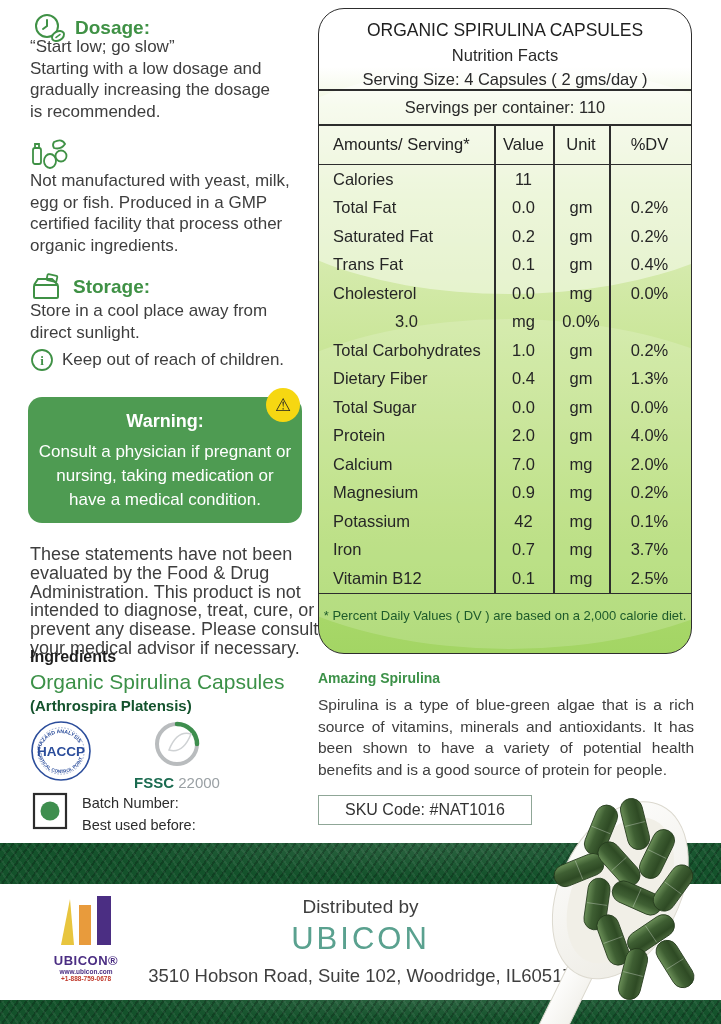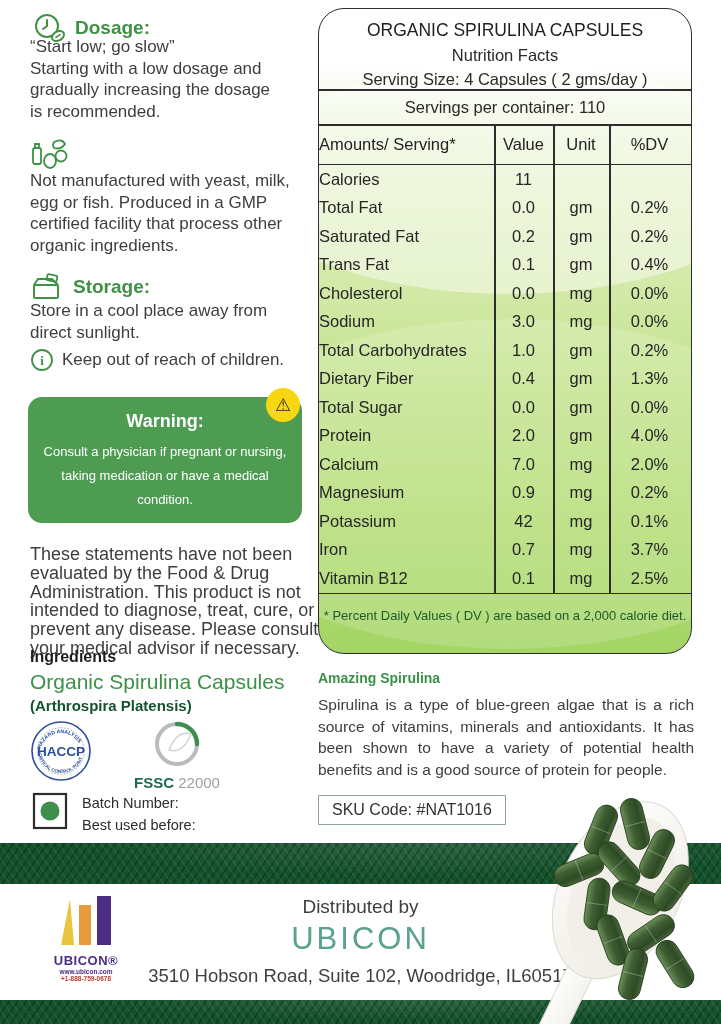--- a/index.html
+++ b/index.html
@@ -9,21 +9,21 @@
   
   .abs{position:absolute;}
   .sec-head{display:flex;align-items:center;gap:9px;}
   .sec-title{color:#3F9145;font-size:19px;font-weight:bold;}
   .body-text{font-size:17px;line-height:21.5px;color:#3e3e3e;}
   .small-text{font-size:18px;line-height:18.8px;color:#3e3e3e;}
 
   .warning-box{position:absolute;left:28px;top:397px;width:274px;height:126px;
                background:#4E9B52;border-radius:14px;color:#fff;text-align:center;}
   .warning-title{font-size:18px;font-weight:bold;margin-top:14px;}
-  .warning-text{font-size:13px;line-height:24px;margin-top:8px;padding:0 8px;}
+  .warning-text{font-size:17px;line-height:24px;margin-top:8px;padding:0 8px;}
   .warn-badge{position:absolute;right:2px;top:-9px;width:34px;height:34px;border-radius:50%;
               background:#F6D712;display:flex;align-items:center;justify-content:center;
               font-size:18px;color:#222;line-height:1;}
 
   .ingredients-h{font-size:16px;font-weight:bold;color:#1d1d1d;}
   .product-name{font-size:21px;color:#3C9148;}
   .species-name{font-size:15px;font-weight:bold;color:#14532d;}
 
   .fssc-text{font-size:15px;margin-top:2px;}
   .fssc-text b{color:#1B6B50;}
@@ -44,30 +44,30 @@
   .p-title{text-align:center;font-size:17.5px;color:#1f1f1f;margin-top:11px;}
   .p-sub{text-align:center;font-size:16.5px;color:#2a2a2a;margin-top:5px;}
   .p-hr{position:absolute;left:0;right:0;height:1.6px;background:#2d2d2d;}
   .p-servings{position:absolute;left:0;right:0;top:81px;height:34px;display:flex;
               align-items:center;justify-content:center;font-size:16.5px;color:#2a2a2a;}
   .table-wrap{position:absolute;left:0;right:0;top:116px;height:468px;}
   .nt-header{display:grid;grid-template-columns:175px 59px 56px 81px;height:39px;
              align-items:center;border-bottom:1.6px solid #2d2d2d;font-size:16.5px;color:#232323;}
   .nt-row{display:grid;grid-template-columns:175px 59px 56px 81px;height:28.5px;
           align-items:center;font-size:16.5px;color:#262626;}
-  .c0{padding-left:0;}
+  .c0{padding-left:14px;}
   .c1,.c2,.c3{text-align:center;}
   .vline{position:absolute;top:0;bottom:0;width:1.6px;background:#2d2d2d;}
   .footnote-area{position:absolute;left:0;right:0;top:584px;bottom:0;border-top:1.6px solid #2d2d2d;}
   .footnote{font-size:13px;color:#1D5A2B;text-align:center;margin-top:14px;}
 
   
   .amazing-title{font-size:14px;font-weight:bold;color:#3C9148;}
   .amazing-text{font-size:15.5px;line-height:21.5px;color:#3e3e3e;text-align:justify;}
-  .sku-box{display:inline-block;border:1.2px solid #8fa697;padding:5px 13px;font-size:16px;color:#333;background:#fff;}
+  .sku-box{display:inline-block;border:1.2px solid #8fa697;padding:5px 26px;font-size:16px;color:#333;background:#fff;}
 
   
   .leaf-band{position:absolute;left:0;width:721px;background-color:#14522B;
     background-image:repeating-linear-gradient(55deg,rgba(255,255,255,0.06) 0 2px,transparent 2px 7px),
                      repeating-linear-gradient(-55deg,rgba(0,0,0,0.22) 0 2px,transparent 2px 7px),
                      radial-gradient(ellipse at 60% 0%,rgba(255,255,255,0.10),transparent 60%);}
   .band-top{top:843px;height:41px;}
   .band-bottom{top:1000px;height:24px;}
   .footer-strip{position:absolute;left:0;top:884px;width:642px;height:116px;background:#fff;}
   .distributed{width:721px;text-align:center;font-size:19px;color:#3f3f3f;margin-top:12px;}
@@ -222,21 +222,20 @@
               <div class="c2">gm</div>
               <div class="c3">0.4%</div>
             </div>
             <div class="nt-row">
               <div class="c0">Cholesterol</div>
               <div class="c1">0.0</div>
               <div class="c2">mg</div>
               <div class="c3">0.0%</div>
             </div>
             <div class="nt-row">
-              <div class="c0">Sodium</div>
               <div class="c1">3.0</div>
               <div class="c2">mg</div>
               <div class="c3">0.0%</div>
             </div>
             <div class="nt-row">
               <div class="c0">Total Carbohydrates</div>
               <div class="c1">1.0</div>
               <div class="c2">gm</div>
               <div class="c3">0.2%</div>
             </div>

